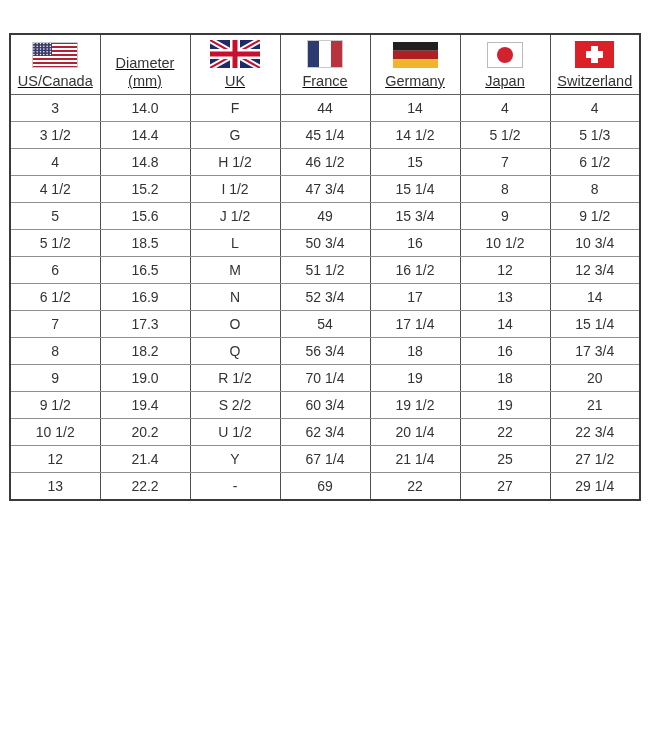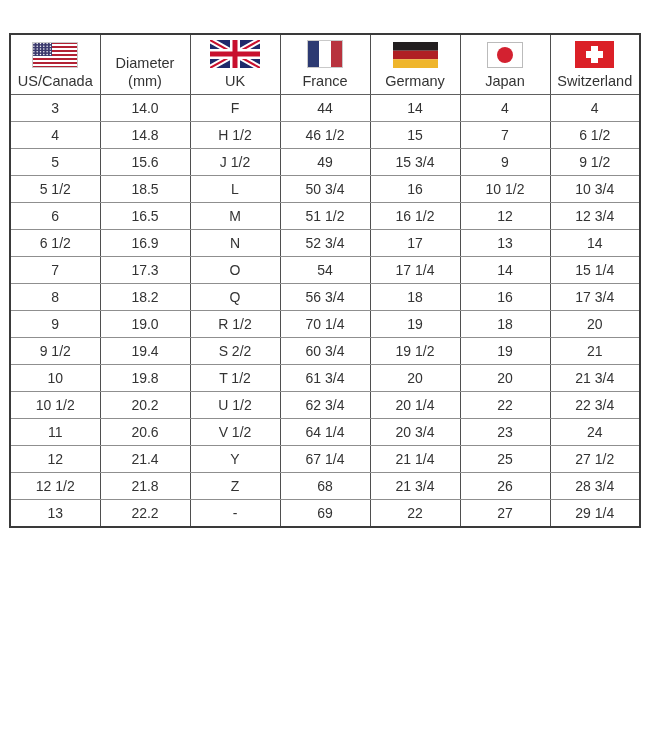--- a/index.html
+++ b/index.html
@@ -28,20 +28,21 @@
   }
   th {
     border-left: 1px solid #4f4f4f;
     border-right: 1px solid #4f4f4f;
     border-bottom: 1px solid #606060;
     vertical-align: bottom;
     text-align: center;
     padding: 5px 0 3px 0;
     height: 50px;
     font-weight: normal;
+    text-decoration: underline;
   }
   td {
     border-left: 1px solid #4f4f4f;
     border-right: 1px solid #4f4f4f;
     border-top: 1px solid #8f8f8f;
     border-bottom: 1px solid #8f8f8f;
     height: 26px;
     text-align: center;
     vertical-align: middle;
     font-size: 14px;
@@ -181,29 +182,47 @@
         <tr>
           <td>3</td>
           <td>14.0</td>
           <td>F</td>
           <td>44</td>
           <td>14</td>
           <td>4</td>
           <td>4</td>
         </tr>
         <tr>
+          <td>3 1/2</td>
+          <td>14.4</td>
+          <td>G</td>
+          <td>45 1/4</td>
+          <td>14 1/2</td>
+          <td>5 1/2</td>
+          <td>5 1/3</td>
+        </tr>
+        <tr>
           <td>4</td>
           <td>14.8</td>
           <td>H 1/2</td>
           <td>46 1/2</td>
           <td>15</td>
           <td>7</td>
           <td>6 1/2</td>
         </tr>
         <tr>
+          <td>4 1/2</td>
+          <td>15.2</td>
+          <td>I 1/2</td>
+          <td>47 3/4</td>
+          <td>15 1/4</td>
+          <td>8</td>
+          <td>8</td>
+        </tr>
+        <tr>
           <td>5</td>
           <td>15.6</td>
           <td>J 1/2</td>
           <td>49</td>
           <td>15 3/4</td>
           <td>9</td>
           <td>9 1/2</td>
         </tr>
         <tr>
           <td>5 1/2</td>
@@ -262,65 +281,38 @@
         <tr>
           <td>9 1/2</td>
           <td>19.4</td>
           <td>S 2/2</td>
           <td>60 3/4</td>
           <td>19 1/2</td>
           <td>19</td>
           <td>21</td>
         </tr>
         <tr>
-          <td>10</td>
-          <td>19.8</td>
-          <td>T 1/2</td>
-          <td>61 3/4</td>
-          <td>20</td>
-          <td>20</td>
-          <td>21 3/4</td>
-        </tr>
-        <tr>
           <td>10 1/2</td>
           <td>20.2</td>
           <td>U 1/2</td>
           <td>62 3/4</td>
           <td>20 1/4</td>
           <td>22</td>
           <td>22 3/4</td>
         </tr>
         <tr>
-          <td>11</td>
-          <td>20.6</td>
-          <td>V 1/2</td>
-          <td>64 1/4</td>
-          <td>20 3/4</td>
-          <td>23</td>
-          <td>24</td>
-        </tr>
-        <tr>
           <td>12</td>
           <td>21.4</td>
           <td>Y</td>
           <td>67 1/4</td>
           <td>21 1/4</td>
           <td>25</td>
           <td>27 1/2</td>
         </tr>
         <tr>
-          <td>12 1/2</td>
-          <td>21.8</td>
-          <td>Z</td>
-          <td>68</td>
-          <td>21 3/4</td>
-          <td>26</td>
-          <td>28 3/4</td>
-        </tr>
-        <tr>
           <td>13</td>
           <td>22.2</td>
           <td>-</td>
           <td>69</td>
           <td>22</td>
           <td>27</td>
           <td>29 1/4</td>
         </tr>
       </tbody>
   </table>

